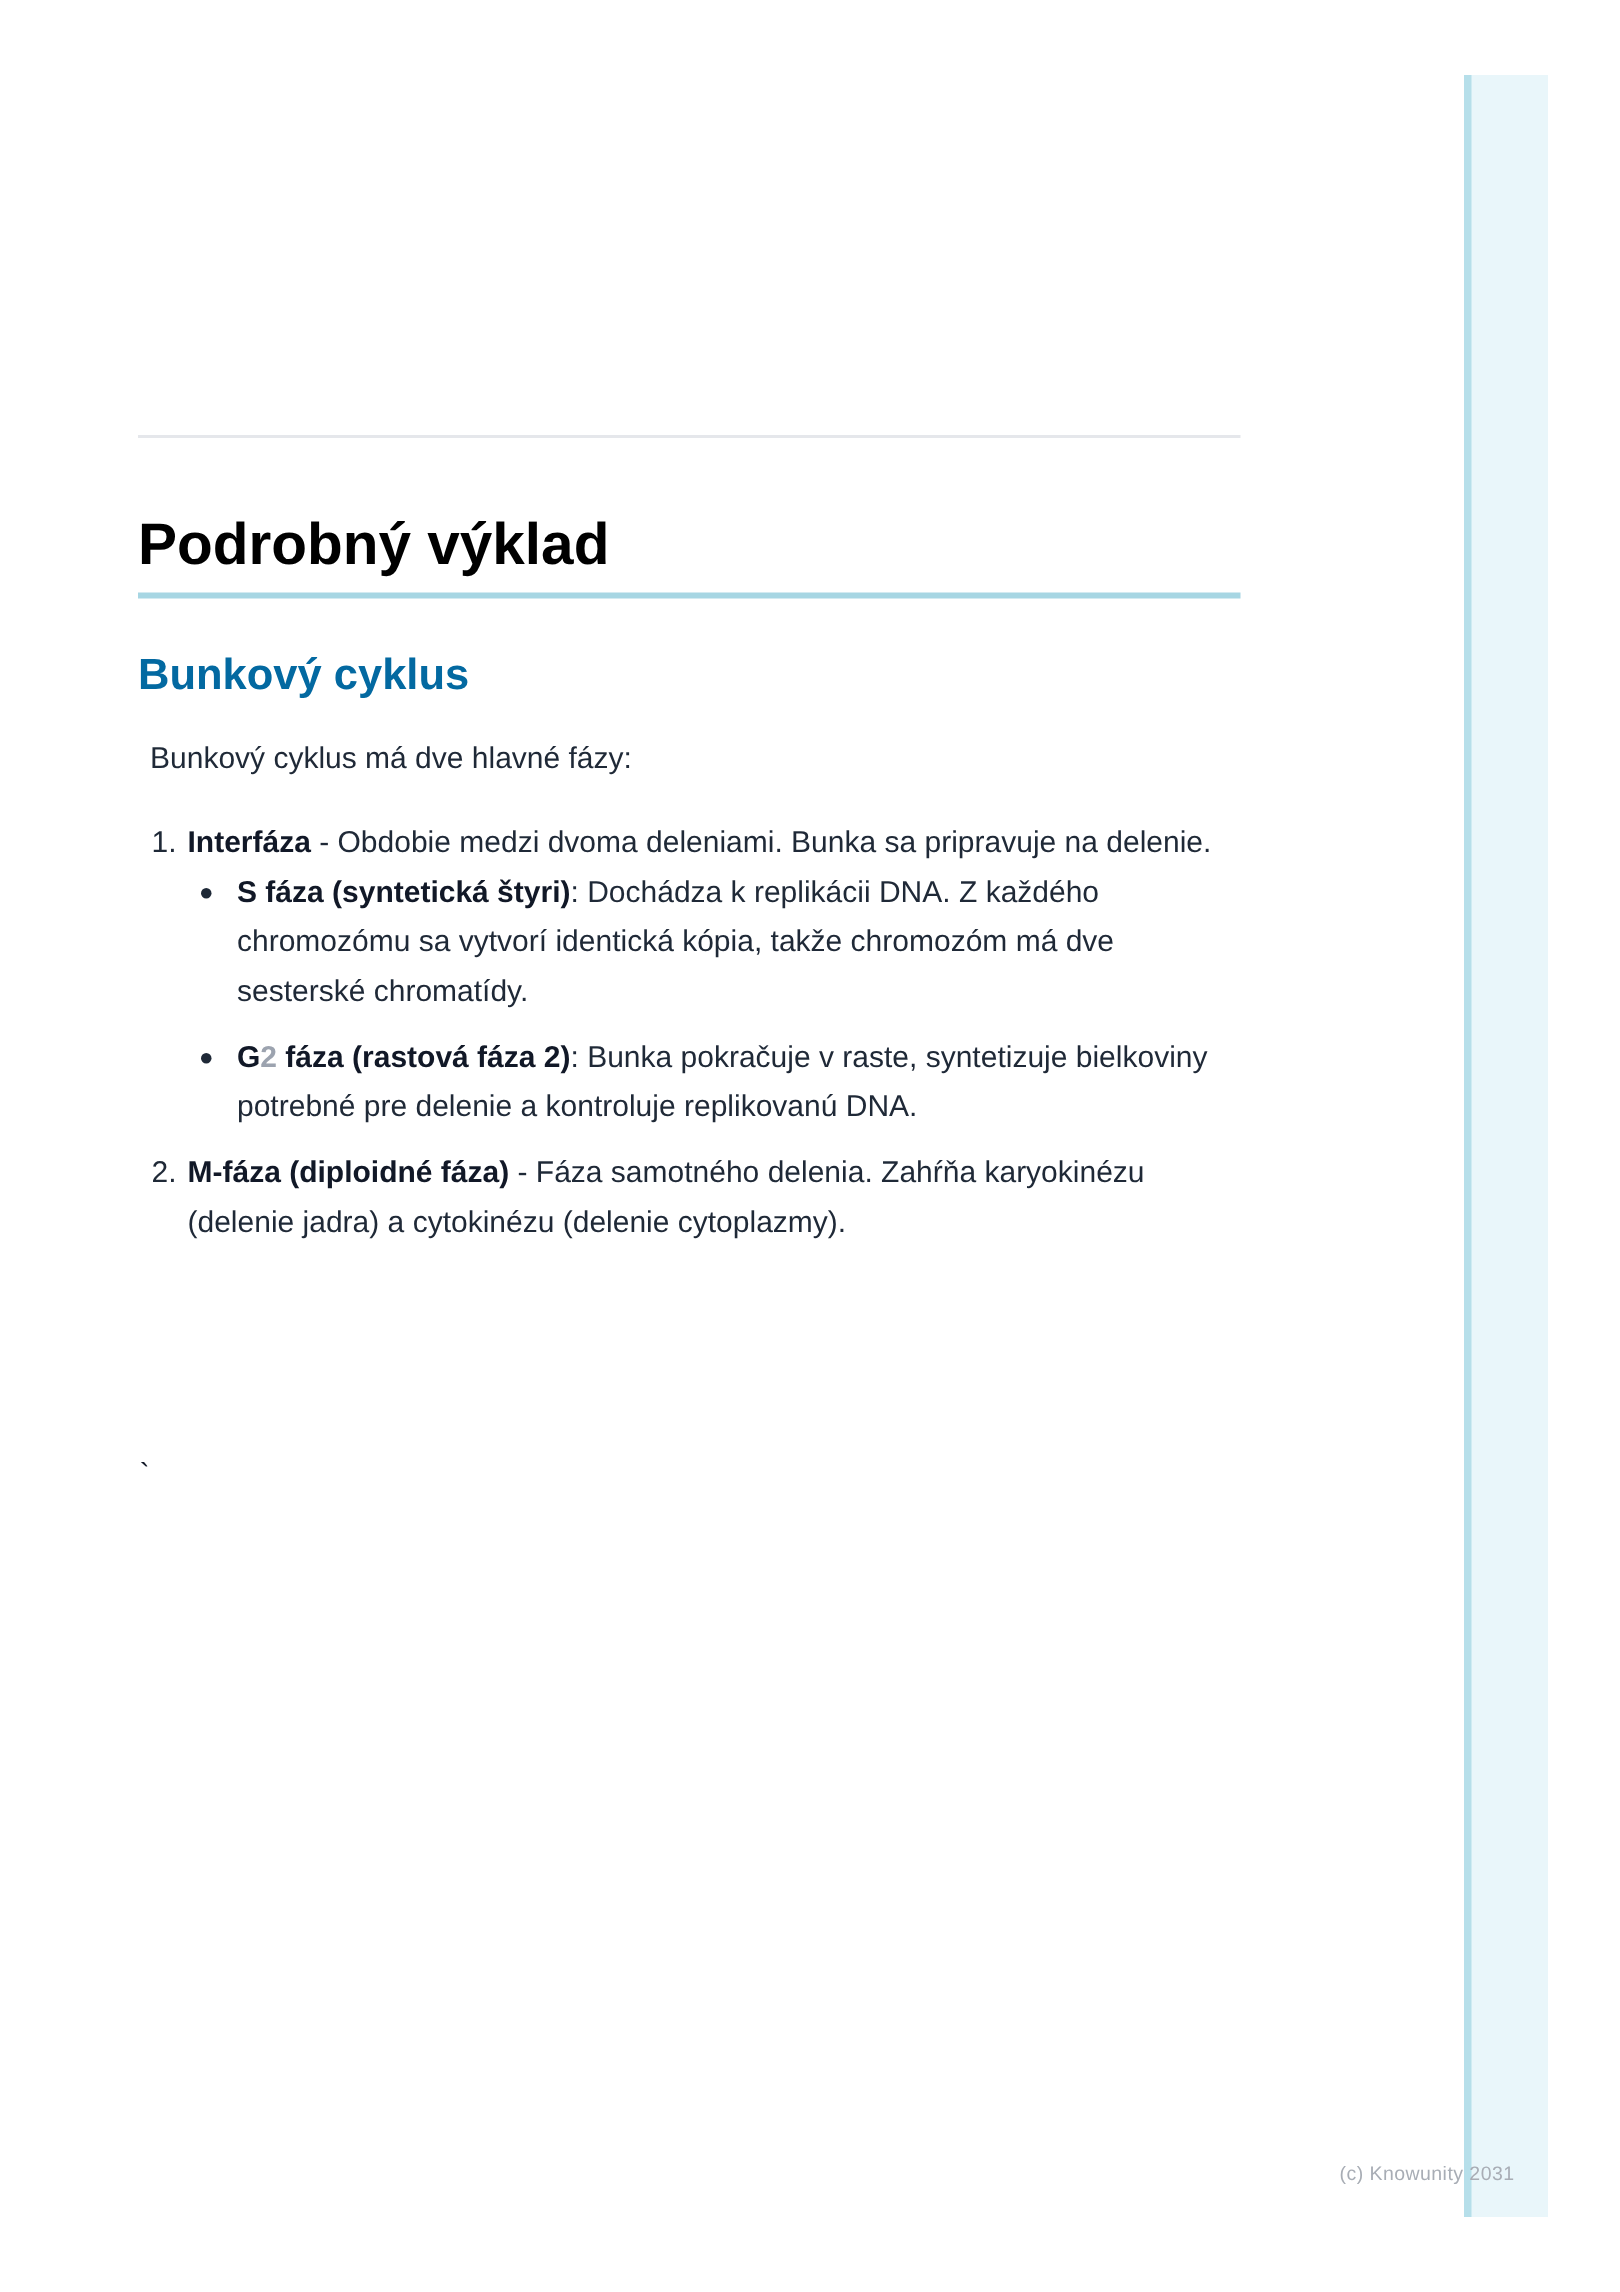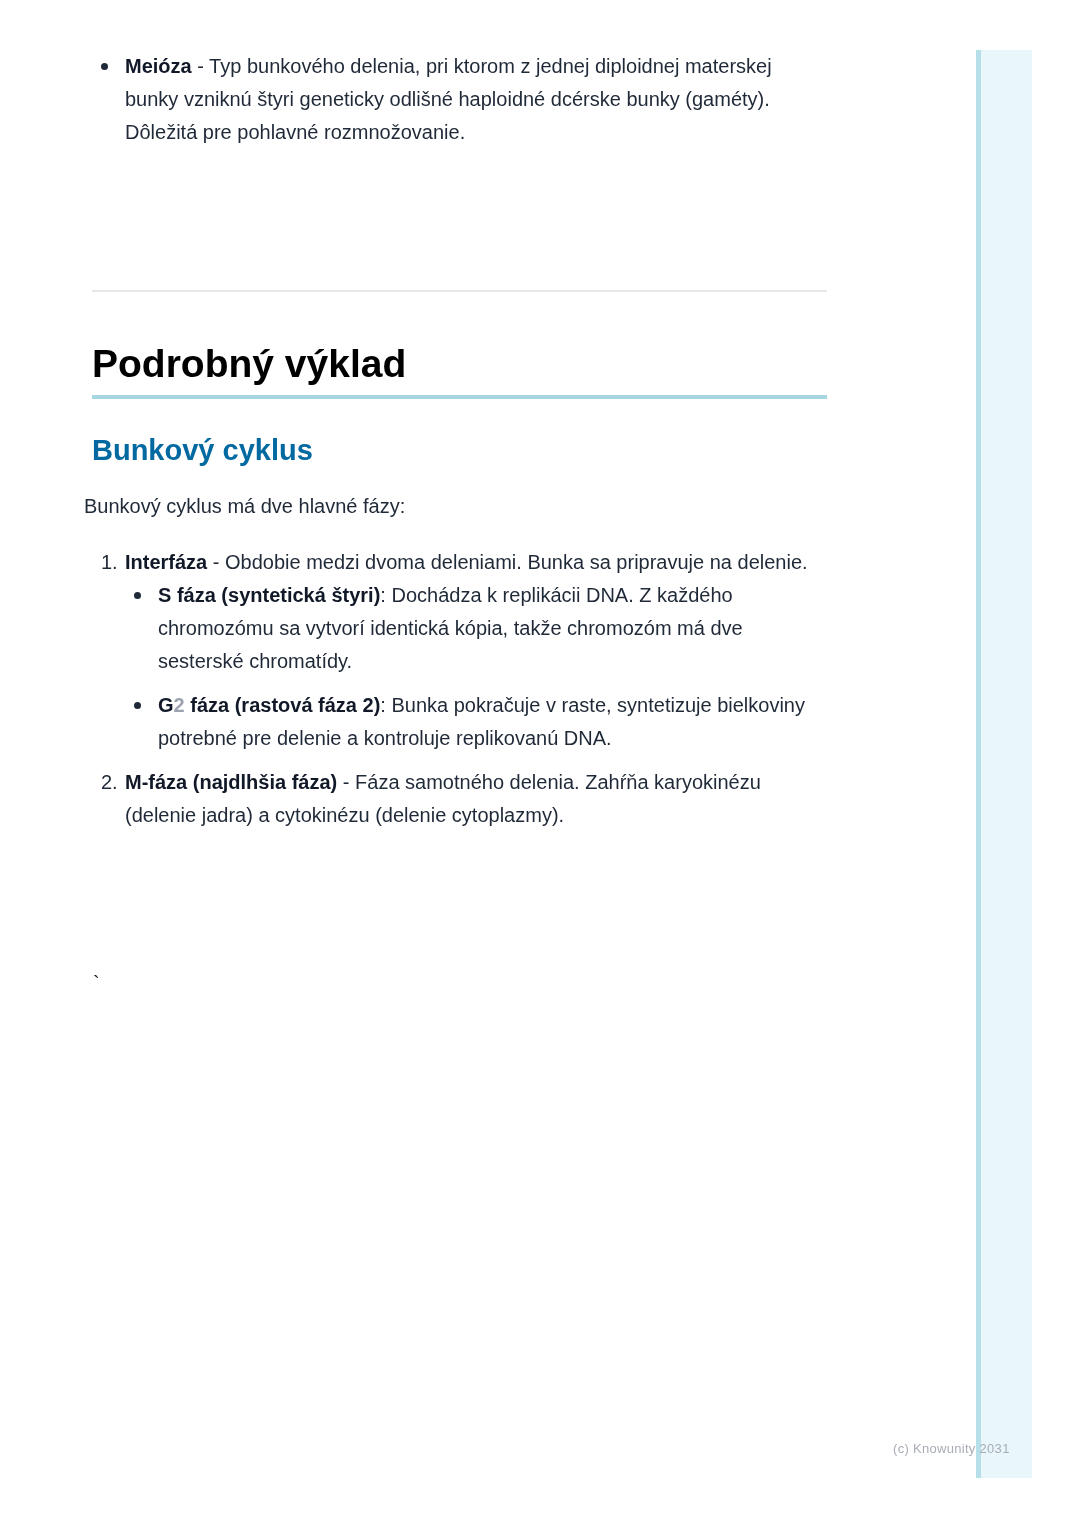--- a/index.html
+++ b/index.html
@@ -80,21 +80,21 @@
       left: 92px;
       top: 430px;
       font-size: 29px;
       line-height: 40px;
       font-weight: 700;
       color: #0369a1;
       margin: 0;
     }
     .intro {
       position: absolute;
-      left: 84px;
+      left: 100px;
       top: 490px;
     }
     .ordered {
       position: absolute;
       left: 92px;
       top: 546px;
       width: 735px;
     }
     ol.steps {
       list-style: none;
@@ -161,24 +161,20 @@
       line-height: 18px;
       color: #a8adb5;
       letter-spacing: 0.3px;
     }
   </style>
 </head>
 <body>
 
 <div class="content">
   <ul class="bullets text">
-    <li>
-      <span class="dot"></span>
-      <b>Meióza</b><span> - Typ bunkového delenia, pri ktorom z jednej diploidnej materskej bunky vzniknú štyri geneticky odlišné haploidné dcérske bunky (gaméty). Dôležitá pre pohlavné rozmnožovanie.</span>
-    </li>
   </ul>
 </div>
 
 <div class="hr-gray"></div>
 
 <h1 class="h1">Podrobný výklad</h1>
 <div class="h1-rule"></div>
 
 <h2 class="h2">Bunkový cyklus</h2>
 
@@ -195,21 +191,21 @@
           <b>S fáza (syntetická štyri)</b><span>: Dochádza k replikácii DNA. Z každého chromozómu sa vytvorí identická kópia, takže chromozóm má dve sesterské chromatídy.</span>
         </li>
         <li>
           <span class="dot"></span>
           <b><span>G</span><span class="sub-digit">2</span><span> fáza (rastová fáza 2)</span></b><span>: Bunka pokračuje v raste, syntetizuje bielkoviny potrebné pre delenie a kontroluje replikovanú DNA.</span>
         </li>
       </ul>
     </li>
     <li>
       <span class="num">2.</span>
-      <b>M-fáza (najdlhšia fáza)</b><span> - Fáza samotného delenia. Zahŕňa karyokinézu (delenie jadra) a cytokinézu (delenie cytoplazmy).</span>
+      <b>M-fáza (diploidné fáza)</b><span> - Fáza samotného delenia. Zahŕňa karyokinézu (delenie jadra) a cytokinézu (delenie cytoplazmy).</span>
     </li>
   </ol>
 </div>
 
 <div class="stray">`</div>
 
 <div class="side-panel"></div>
 
 <div class="footer">(c) Knowunity 2031</div>
 

